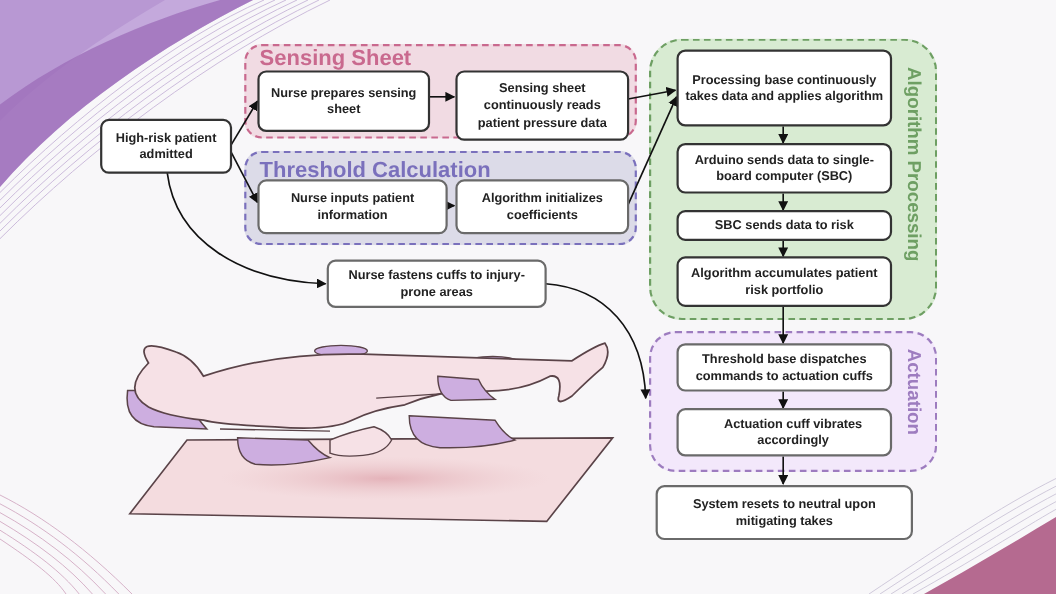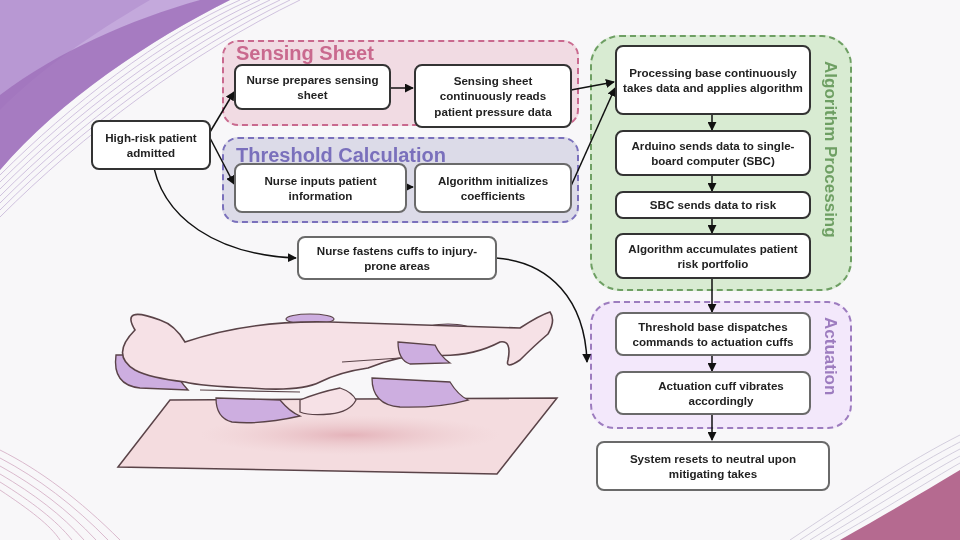--- a/index.html
+++ b/index.html
@@ -102,22 +102,22 @@
     <path d="M712,115 L712,130" marker-end="url(#ah)"></path>
     <path d="M712,176 L712,191" marker-end="url(#ah)"></path>
     <path d="M712,218 L712,233" marker-end="url(#ah)"></path>
     <path d="M712,278 L712,312" marker-end="url(#ah)"></path>
     <path d="M712,356 L712,371" marker-end="url(#ah)"></path>
     <path d="M712,415 L712,440" marker-end="url(#ah)"></path>
     <path d="M496,258 C550,262 585,300 587,362" marker-end="url(#ah)"></path>
   </g>
 </svg>
 
-<div class="node" style="left:91px;top:120px;width:120px;height:50px;">High-risk patient admitted</div>
-<div class="node" style="left:234px;top:64px;width:157px;height:46px;">Nurse prepares sensing sheet</div>
+<div class="node" style="left:91px;top:108px;width:120px;height:50px;">High-risk patient admitted</div>
+<div class="node" style="left:234px;top:64px;width:157px;height:56px;">Nurse prepares sensing sheet</div>
 <div class="node" style="left:414px;top:64px;width:158px;height:64px;">Sensing sheet continuously reads patient pressure data</div>
 <div class="node soft" style="left:234px;top:163px;width:173px;height:50px;">Nurse inputs patient information</div>
 <div class="node soft" style="left:414px;top:163px;width:158px;height:50px;">Algorithm initializes coefficients</div>
 <div class="node soft" style="left:297px;top:236px;width:200px;height:44px;">Nurse fastens cuffs to injury-prone areas</div>
 <div class="node" style="left:615px;top:45px;width:196px;height:70px;">Processing base continuously takes data and applies algorithm</div>
 <div class="node" style="left:615px;top:130px;width:196px;height:46px;">Arduino sends data to single-board computer (SBC)</div>
 <div class="node" style="left:615px;top:191px;width:196px;height:28px;">SBC sends data to risk</div>
 <div class="node" style="left:615px;top:233px;width:196px;height:46px;">Algorithm accumulates patient risk portfolio</div>
 <div class="node soft" style="left:615px;top:312px;width:196px;height:44px;">Threshold base dispatches commands to actuation cuffs</div>
 <div class="node soft" style="left:615px;top:371px;width:196px;height:44px;padding-left:22px;">Actuation cuff vibrates accordingly</div>

